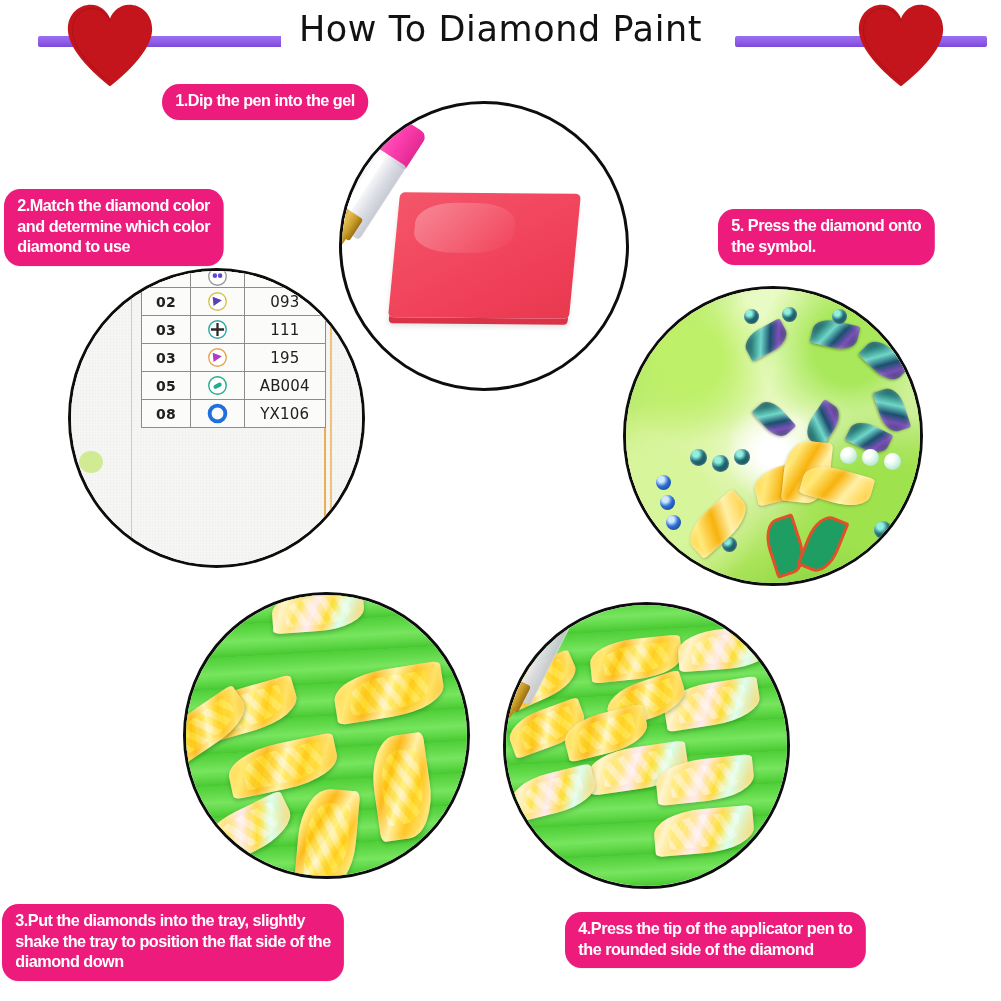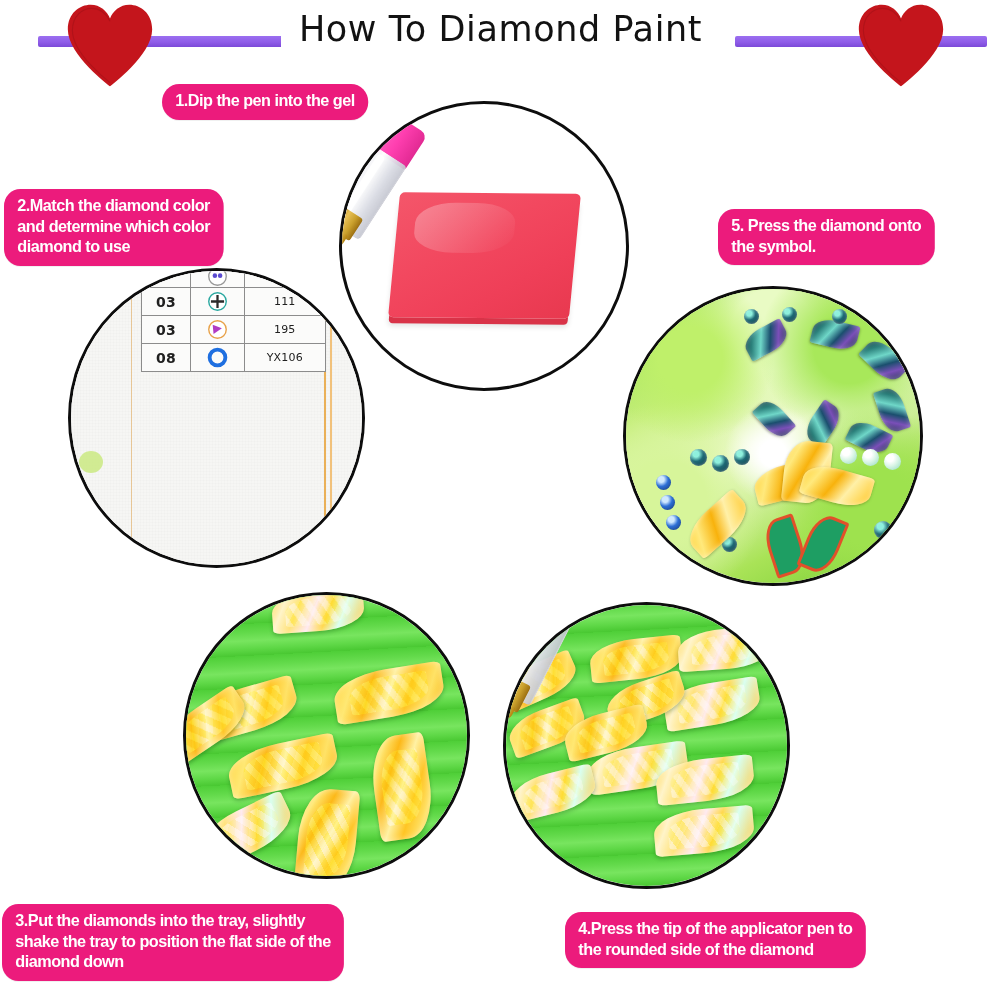--- a/index.html
+++ b/index.html
@@ -144,21 +144,21 @@
   .ctable td{
     border:1px solid #8c8c8c;
     height:27px;
     font-size:14px;color:#202020;
     text-align:center;vertical-align:middle;
     background:#fbfbfa;
     padding:0;
   }
   .ctable td.cnum{width:48px;font-weight:600;letter-spacing:.3px;}
   .ctable td.csym{width:52px;}
-  .ctable td.ccode{width:80px;font-size:11px;letter-spacing:.2px;}
+  .ctable td.ccode{width:80px;font-size:15px;letter-spacing:.2px;}
   .symbox{display:flex;align-items:center;justify-content:center;height:100%;}
 
   
   .tray{
     position:absolute;inset:0;
     background:
       repeating-linear-gradient(177deg,
         #4fcf38 0px,#63da4b 9px,#78e55f 17px,#5fd847 25px,#49c832 32px);
   }
   .gem{
@@ -274,42 +274,66 @@
                   <svg viewBox="0 0 24 24" width="21" height="21">
                     <circle cx="12" cy="12" r="10" fill="#fff" stroke="#999" stroke-width="1.6"></circle>
                     <circle cx="9" cy="11" r="2.6" fill="#5b4bd0"></circle>
                     <circle cx="15" cy="11" r="2.6" fill="#5b4bd0"></circle>
                   </svg>
                 </span>
               </td>
               <td class="ccode" style="height: 14px; overflow: hidden;">020</td>
             </tr>
             <tr>
-              <td class="cnum">03</td>
+              <td class="cnum">02</td>
               <td class="csym">
                 <span class="symbox">
                   <svg viewBox="0 0 24 24" width="21" height="21">
-                    <circle cx="12" cy="12" r="10" fill="#fff" stroke="#2aa8a0" stroke-width="1.6"></circle>
-                    <path d="M12 4.5 V19.5 M4.5 12 H19.5" stroke="#2b2b2b" stroke-width="2.6"></path>
-                  </svg>
-                </span>
-              </td>
-              <td class="ccode">111</td>
+                    <circle cx="12" cy="12" r="10" fill="#fff" stroke="#d8c24a" stroke-width="1.6"></circle>
+                    <path d="M6.5 6.5 L17 10.5 L7.5 17 Z" fill="#5a3fb5"></path>
+                  </svg>
+                </span>
+              </td>
+              <td class="ccode">093</td>
             </tr>
             <tr>
               <td class="cnum">03</td>
               <td class="csym">
                 <span class="symbox">
                   <svg viewBox="0 0 24 24" width="21" height="21">
+                    <circle cx="12" cy="12" r="10" fill="#fff" stroke="#2aa8a0" stroke-width="1.6"></circle>
+                    <path d="M12 4.5 V19.5 M4.5 12 H19.5" stroke="#2b2b2b" stroke-width="2.6"></path>
+                  </svg>
+                </span>
+              </td>
+              <td class="ccode">111</td>
+            </tr>
+            <tr>
+              <td class="cnum">03</td>
+              <td class="csym">
+                <span class="symbox">
+                  <svg viewBox="0 0 24 24" width="21" height="21">
                     <circle cx="12" cy="12" r="10" fill="#fff" stroke="#e8a24a" stroke-width="1.6"></circle>
                     <path d="M6.5 6.5 L17 10.5 L7.5 17 Z" fill="#b23cc4"></path>
                   </svg>
                 </span>
               </td>
               <td class="ccode">195</td>
+            </tr>
+            <tr>
+              <td class="cnum">05</td>
+              <td class="csym">
+                <span class="symbox">
+                  <svg viewBox="0 0 24 24" width="21" height="21">
+                    <circle cx="12" cy="12" r="10" fill="#fff" stroke="#1fae90" stroke-width="1.6"></circle>
+                    <rect x="7" y="10" width="10" height="4.6" rx="2.3" fill="#1fae90" transform="rotate(-28 12 12)"></rect>
+                  </svg>
+                </span>
+              </td>
+              <td class="ccode">AB004</td>
             </tr>
             <tr>
               <td class="cnum">08</td>
               <td class="csym">
                 <span class="symbox">
                   <svg viewBox="0 0 24 24" width="21" height="21">
                     <circle cx="12" cy="12" r="9" fill="none" stroke="#1f6fe0" stroke-width="4.4"></circle>
                   </svg>
                 </span>
               </td>

